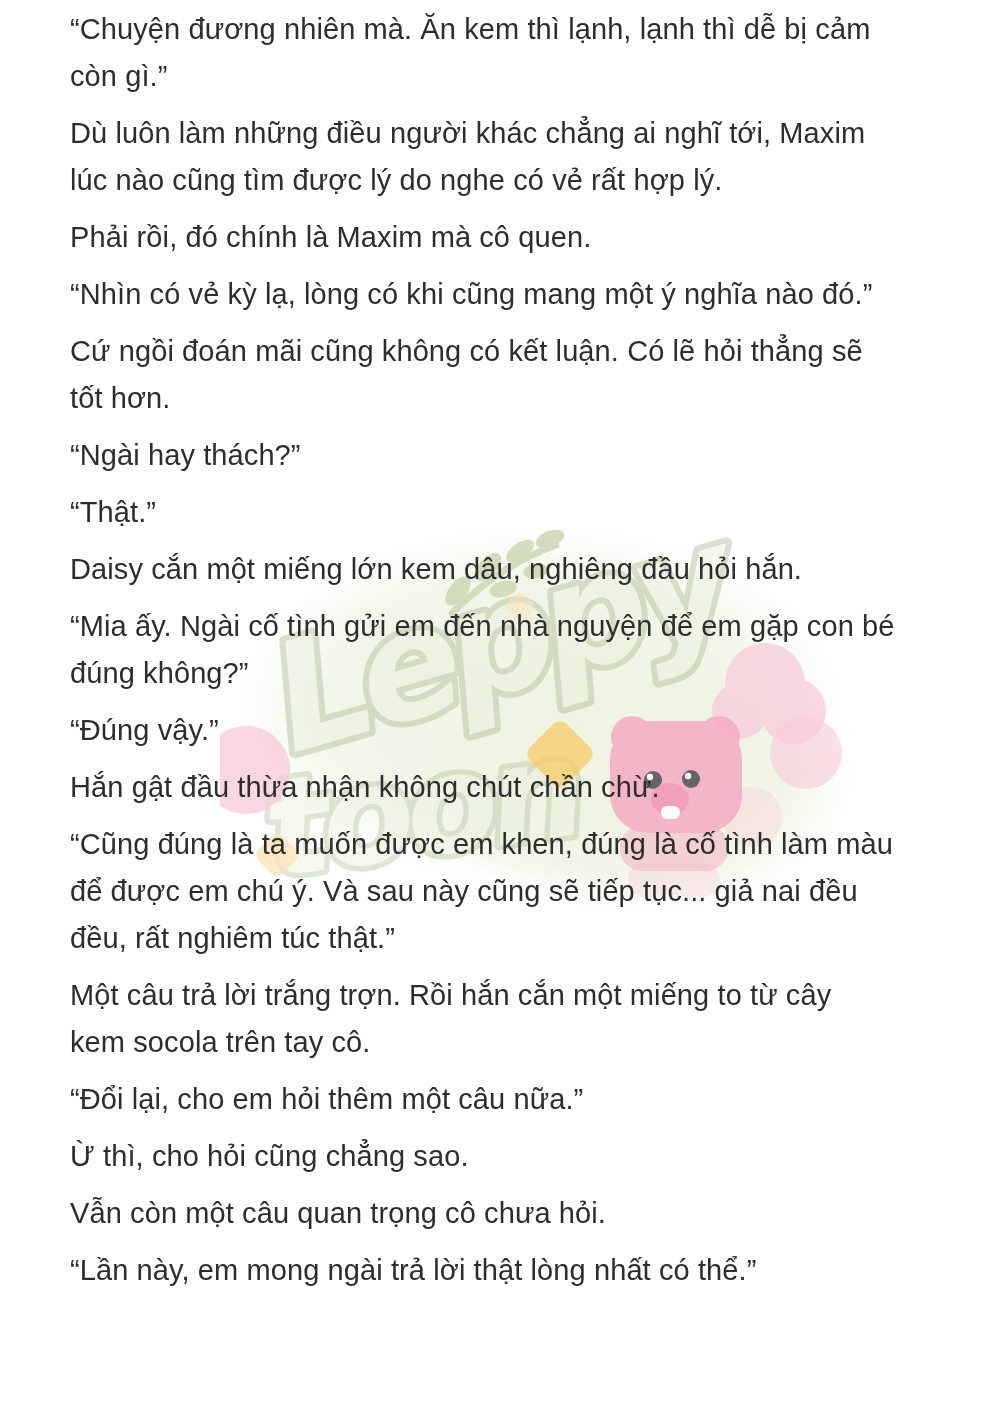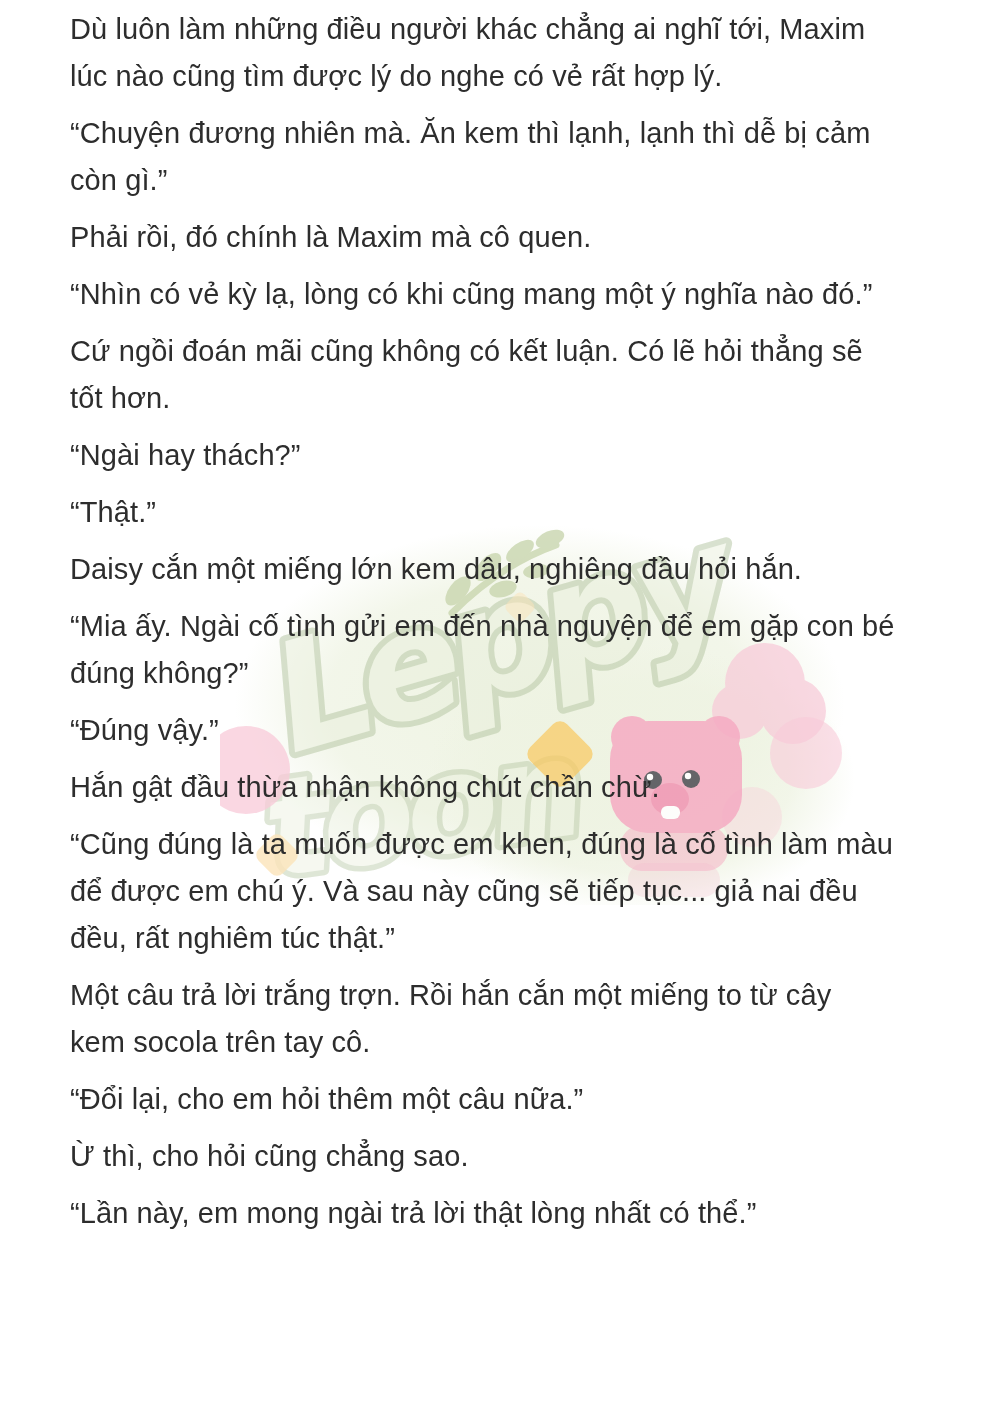--- a/index.html
+++ b/index.html
@@ -98,37 +98,38 @@
         <circle class="bear-eye" cx="471" cy="254" r="9"></circle>
         <circle class="white" cx="430" cy="252" r="3.2"></circle>
         <circle class="white" cx="468" cy="251" r="3.2"></circle>
         <ellipse class="bear-muzzle" cx="450" cy="274" rx="19" ry="16"></ellipse>
         <rect class="white" x="441" y="281" width="19" height="13" rx="6"></rect>
       </g>
     </svg>
   </div>
 
   <div class="content">
+    <p>“Chuyện đương nhiên mà. Ăn kem thì lạnh, lạnh thì dễ bị cảm
+còn gì.”</p>
     <p>Dù luôn làm những điều người khác chẳng ai nghĩ tới, Maxim
 lúc nào cũng tìm được lý do nghe có vẻ rất hợp lý.</p>
-    <p>“Chuyện đương nhiên mà. Ăn kem thì lạnh, lạnh thì dễ bị cảm
-còn gì.”</p>
     <p>Phải rồi, đó chính là Maxim mà cô quen.</p>
     <p>“Nhìn có vẻ kỳ lạ, lòng có khi cũng mang một ý nghĩa nào đó.”</p>
     <p>Cứ ngồi đoán mãi cũng không có kết luận. Có lẽ hỏi thẳng sẽ
 tốt hơn.</p>
     <p>“Ngài hay thách?”</p>
     <p>“Thật.”</p>
     <p>Daisy cắn một miếng lớn kem dâu, nghiêng đầu hỏi hắn.</p>
     <p>“Mia ấy. Ngài cố tình gửi em đến nhà nguyện để em gặp con bé
 đúng không?”</p>
     <p>“Đúng vậy.”</p>
     <p>Hắn gật đầu thừa nhận không chút chần chừ.</p>
     <p>“Cũng đúng là ta muốn được em khen, đúng là cố tình làm màu
 để được em chú ý. Và sau này cũng sẽ tiếp tục... giả nai đều
 đều, rất nghiêm túc thật.”</p>
     <p>Một câu trả lời trắng trợn. Rồi hắn cắn một miếng to từ cây
 kem socola trên tay cô.</p>
     <p>“Đổi lại, cho em hỏi thêm một câu nữa.”</p>
     <p>Ừ thì, cho hỏi cũng chẳng sao.</p>
+    <p>Vẫn còn một câu quan trọng cô chưa hỏi.</p>
     <p>“Lần này, em mong ngài trả lời thật lòng nhất có thể.”</p>
   </div>
 </div>
 
 </body></html>

